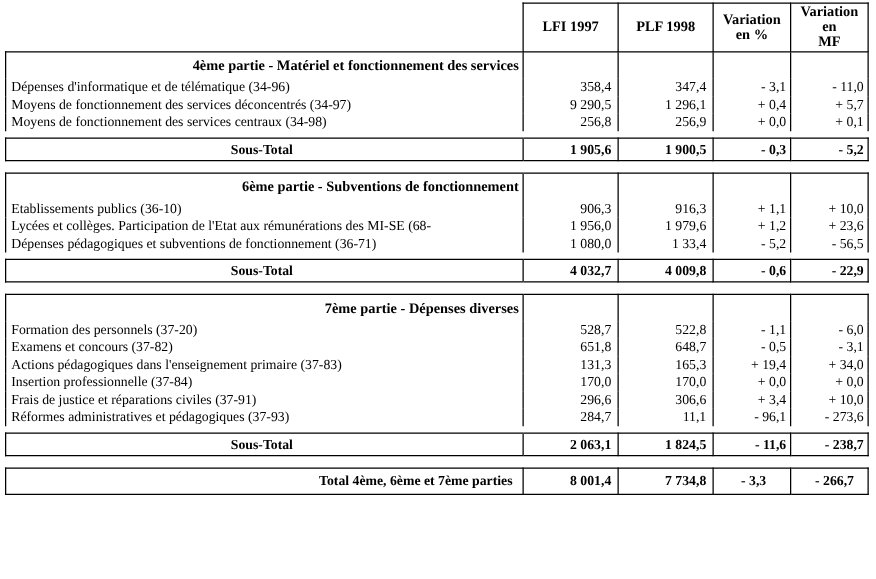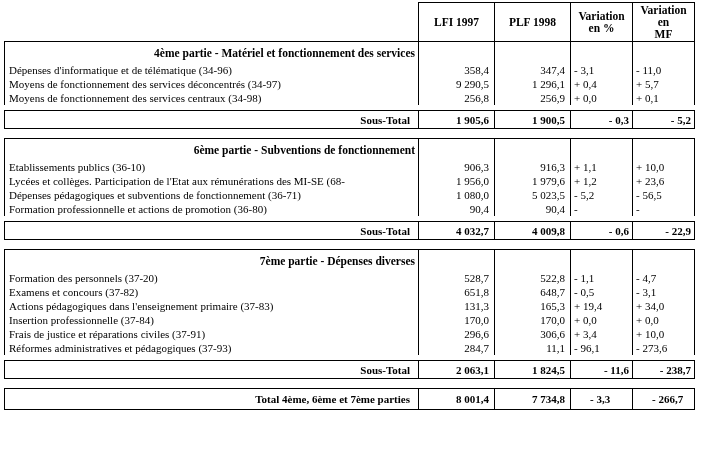--- a/index.html
+++ b/index.html
@@ -79,33 +79,33 @@
     padding-left: 4px !important;
     white-space: nowrap;
     overflow: hidden;
   }
   .num {
     text-align: right;
     padding-right: 5px !important;
     white-space: nowrap;
   }
   .ctr {
-    text-align: left;
+    text-align: right;
     white-space: nowrap;
   }
 
   .subtotal td {
     font-weight: bold;
     height: 17px;
     padding: 0 3px;
     border-top: 1px solid #000;
     border-bottom: 1px solid #000;
   }
   .subtotal .lbl {
-    text-align: right;
+    text-align: center;
     padding-right: 8px !important;
   }
   .subtotal .num { text-align: right; padding-right: 5px !important; }
   .subtotal .ctr { text-align: right; }
 
   .spacer td {
     height: 9px;
     border: none;
   }
   .spacer-sm td {
@@ -224,30 +224,23 @@
       <tr class="row-item">
         <td class="lbl cell-l">Lycées et collèges. Participation de l'Etat aux rémunérations des MI-SE (68-</td>
         <td class="num cell-l cell-r">1 956,0</td>
         <td class="num cell-r">1 979,6</td>
         <td class="ctr cell-r">+ 1,2</td>
         <td class="ctr cell-r">+ 23,6</td>
       </tr>
       <tr class="row-item">
         <td class="lbl cell-l">Dépenses pédagogiques et subventions de fonctionnement (36-71)</td>
         <td class="num cell-l cell-r">1 080,0</td>
-        <td class="num cell-r">5 023,5</td>
+        <td class="num cell-r">1 33,4</td>
         <td class="ctr cell-r">- 5,2</td>
         <td class="ctr cell-r">- 56,5</td>
-      </tr>
-      <tr class="row-item">
-        <td class="lbl cell-l">Formation professionnelle et actions de promotion (36-80)</td>
-        <td class="num cell-l cell-r">90,4</td>
-        <td class="num cell-r">90,4</td>
-        <td class="ctr cell-r">-</td>
-        <td class="ctr cell-r">-</td>
       </tr>
 
       <tr class="spacer-sm">
         <td class="cell-l"></td>
         <td class="cell-l cell-r"></td>
         <td class="cell-r"></td>
         <td class="cell-r"></td>
         <td class="cell-r"></td>
       </tr>
 
@@ -273,21 +266,21 @@
         <td class="cell-r"></td>
         <td class="cell-r"></td>
         <td class="cell-r"></td>
       </tr>
 
       <tr class="row-item">
         <td class="lbl cell-l">Formation des personnels (37-20)</td>
         <td class="num cell-l cell-r">528,7</td>
         <td class="num cell-r">522,8</td>
         <td class="ctr cell-r">- 1,1</td>
-        <td class="ctr cell-r">- 4,7</td>
+        <td class="ctr cell-r">- 6,0</td>
       </tr>
       <tr class="row-item">
         <td class="lbl cell-l">Examens et concours (37-82)</td>
         <td class="num cell-l cell-r">651,8</td>
         <td class="num cell-r">648,7</td>
         <td class="ctr cell-r">- 0,5</td>
         <td class="ctr cell-r">- 3,1</td>
       </tr>
       <tr class="row-item">
         <td class="lbl cell-l">Actions pédagogiques dans l'enseignement primaire (37-83)</td>

